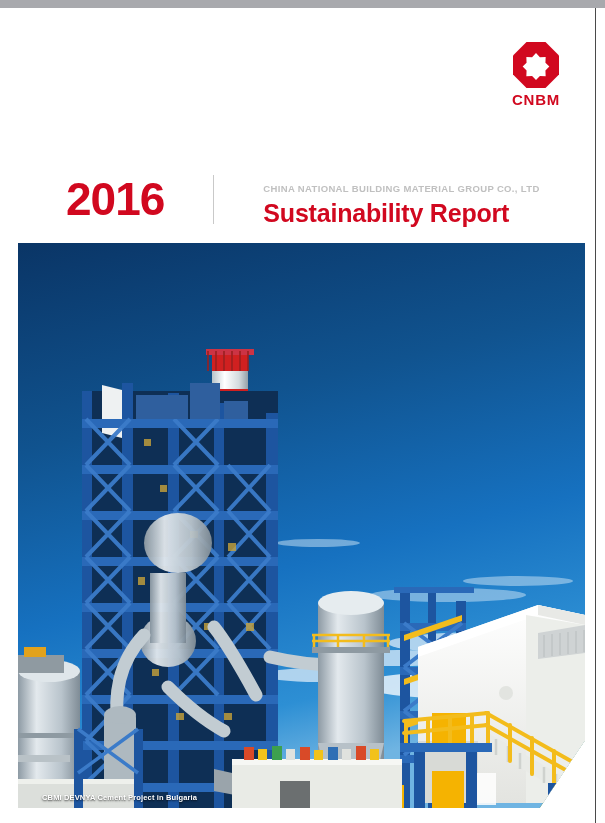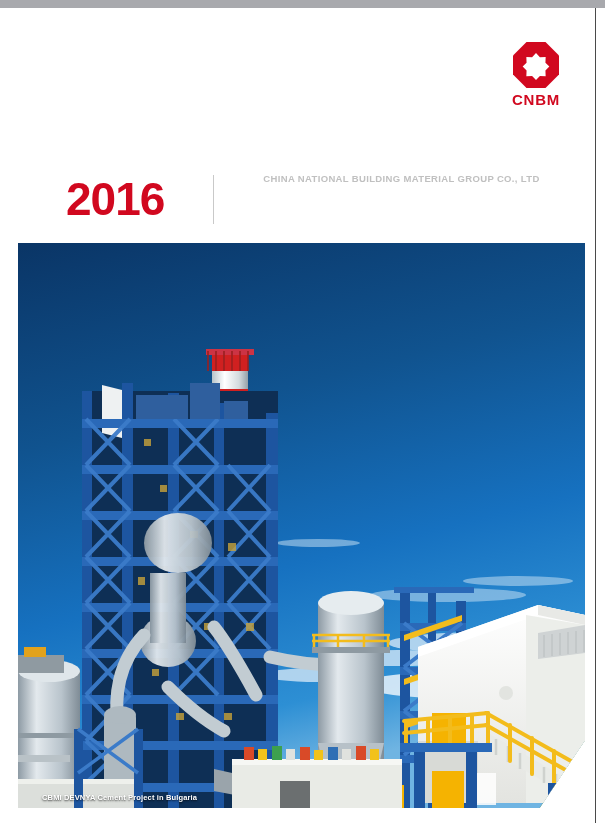--- a/index.html
+++ b/index.html
@@ -87,21 +87,21 @@
     padding-bottom: 2px;
   }
   .title-divider {
     width: 1px;
     background: #c9c9c9;
     margin: 2px 0 3px 0;
   }
   .title-text {
     padding-left: 16px;
     display: flex;
-    flex-direction: row;
+    flex-direction: column;
     justify-content: flex-end;
   }
   .company-line {
     font-size: 9.5px;
     letter-spacing: 0.35px;
     color: #c0c0c0;
     font-weight: bold;
     font-family: "Liberation Sans", sans-serif;
     margin-bottom: 5px;
     white-space: nowrap;
@@ -160,20 +160,21 @@
         <path d="M50 24 L58.5 33 L71 32.5 L70.5 45 L79 53.5 L70.5 62 L71 74.5 L58.5 74 L50 82.5 L41.5 74 L29 74.5 L29.5 62 L21 53.5 L29.5 45 L29 32.5 L41.5 33 Z" fill="#ffffff"></path>
       </svg>
       <div class="logo-word">CNBM</div>
     </div>
 
     <div class="title-block">
       <div class="year">2016</div>
       <div class="title-divider"></div>
       <div class="title-text">
         <div class="company-line">CHINA NATIONAL BUILDING MATERIAL GROUP CO., LTD</div>
+        <div class="report-title">Sustainability Report</div>
       </div>
     </div>
 
     <div class="photo">
       <svg width="567" height="565" viewBox="0 0 567 565">
         <defs>
           <linearGradient id="sky" x1="0" y1="0" x2="0.25" y2="1">
             <stop offset="0%" stop-color="#0a3566"></stop>
             <stop offset="35%" stop-color="#10538f"></stop>
             <stop offset="65%" stop-color="#1671c0"></stop>

